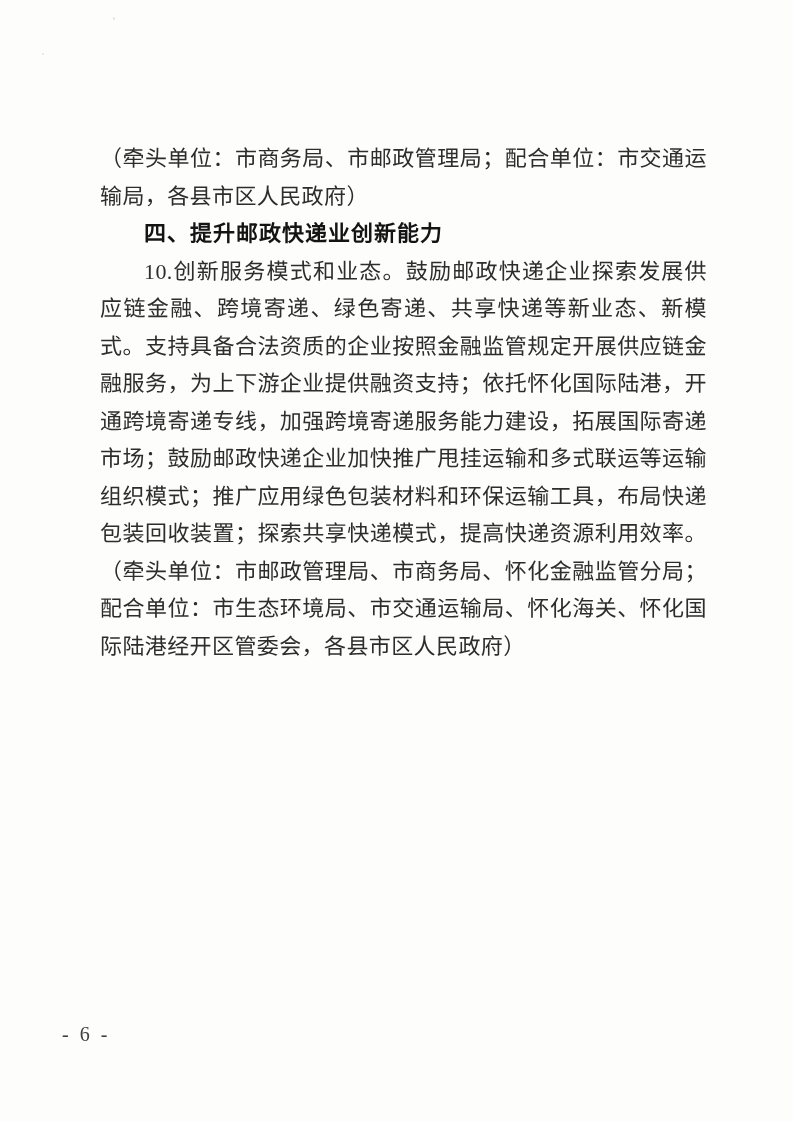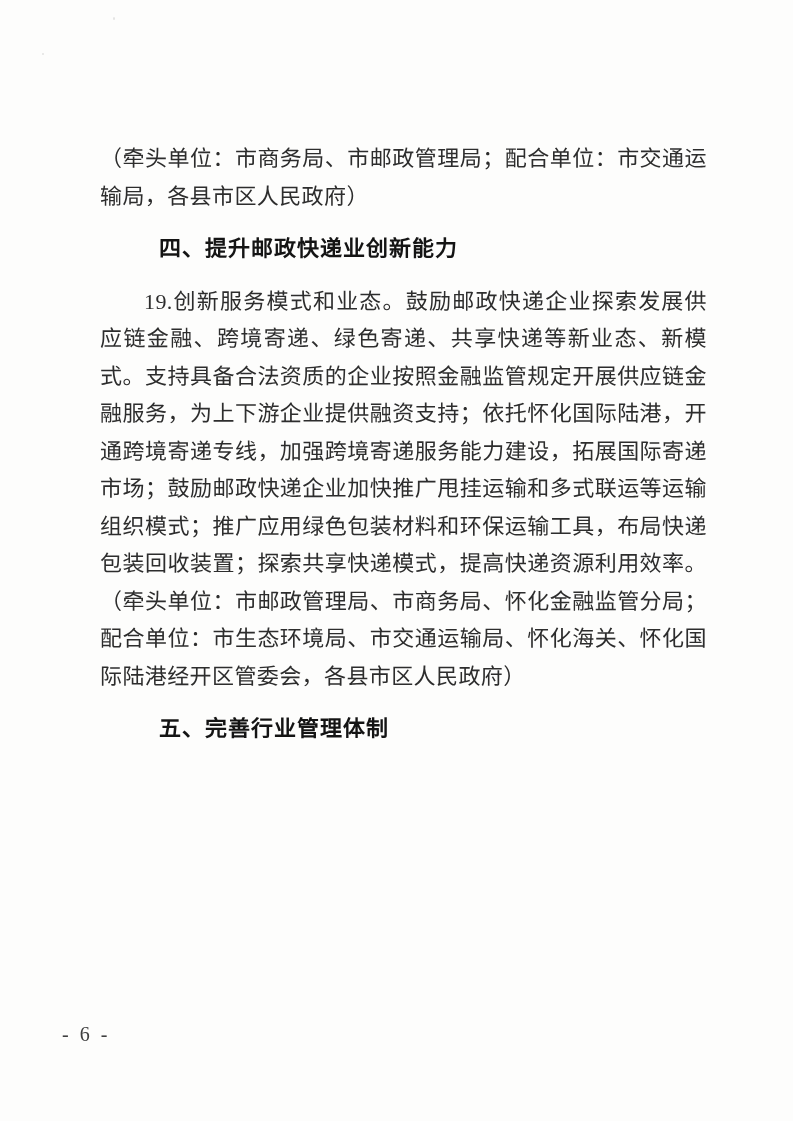--- a/index.html
+++ b/index.html
@@ -32,21 +32,21 @@
   .para {
     margin: 0;
     text-align: justify;
   }
 
   .para.indent {
     text-indent: 2em;
   }
 
   .heading {
-    margin: 15px;
+    margin: 0;
     text-indent: 2em;
     font-family: "Liberation Sans", "DejaVu Sans", sans-serif;
     font-weight: bold;
     color: #141414;
     letter-spacing: 1px;
   }
 
   .page-number {
     position: absolute;
     left: 62px;
@@ -75,22 +75,21 @@
   <span class="speck s1"></span>
   <span class="speck s2"></span>
 
   <div class="content">
 
     <p class="para">（牵头单位：市商务局、市邮政管理局；配合单位：市交通运输局，各县市区人民政府）</p>
 
     <p class="heading">四、提升邮政快递业创新能力</p>
 
 
-    <p class="para indent">19.创新服务模式和业态。鼓励邮政快递企业探索发展供应链金融、跨境寄递、绿色寄递、共享快递等新业态、新模式。支持具备合法资质的企业按照金融监管规定开展供应链金融服务，为上下游企业提供融资支持；依托怀化国际陆港，开通跨境寄递专线，加强跨境寄递服务能力建设，拓展国际寄递市场；鼓励邮政快递企业加快推广甩挂运输和多式联运等运输组织模式；推广应用绿色包装材料和环保运输工具，布局快递包装回收装置；探索共享快递模式，提高快递资源利用效率。（牵头单位：市邮政管理局、市商务局、怀化金融监管分局；配合单位：市生态环境局、市交通运输局、怀化海关、怀化国际陆港经开区管委会，各县市区人民政府）</p>
+    <p class="para indent">10.创新服务模式和业态。鼓励邮政快递企业探索发展供应链金融、跨境寄递、绿色寄递、共享快递等新业态、新模式。支持具备合法资质的企业按照金融监管规定开展供应链金融服务，为上下游企业提供融资支持；依托怀化国际陆港，开通跨境寄递专线，加强跨境寄递服务能力建设，拓展国际寄递市场；鼓励邮政快递企业加快推广甩挂运输和多式联运等运输组织模式；推广应用绿色包装材料和环保运输工具，布局快递包装回收装置；探索共享快递模式，提高快递资源利用效率。（牵头单位：市邮政管理局、市商务局、怀化金融监管分局；配合单位：市生态环境局、市交通运输局、怀化海关、怀化国际陆港经开区管委会，各县市区人民政府）</p>
 
-    <p class="heading">五、完善行业管理体制</p>
 
 
   </div>
 
   <div class="page-number">- 6 -</div>
 
 </div>
 
 </body></html>

